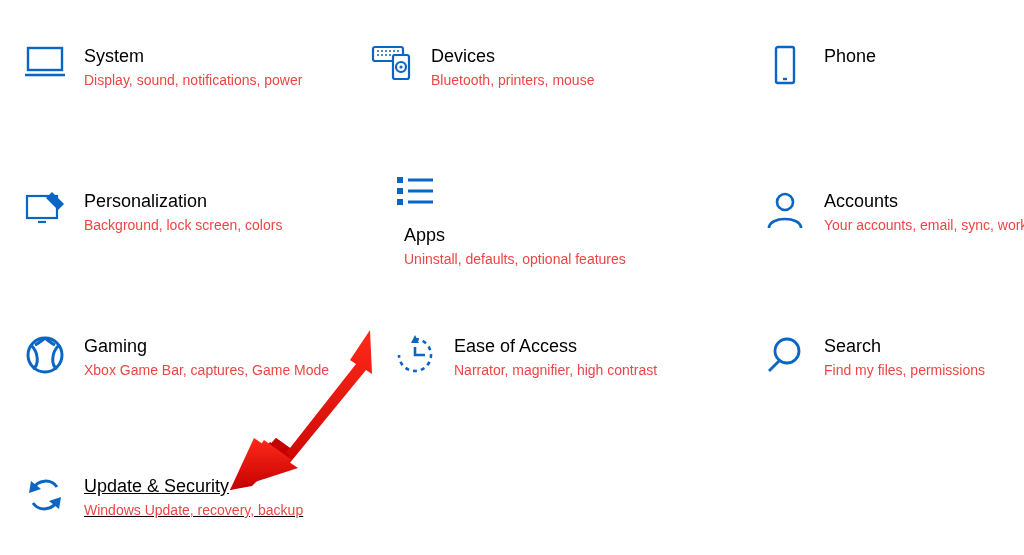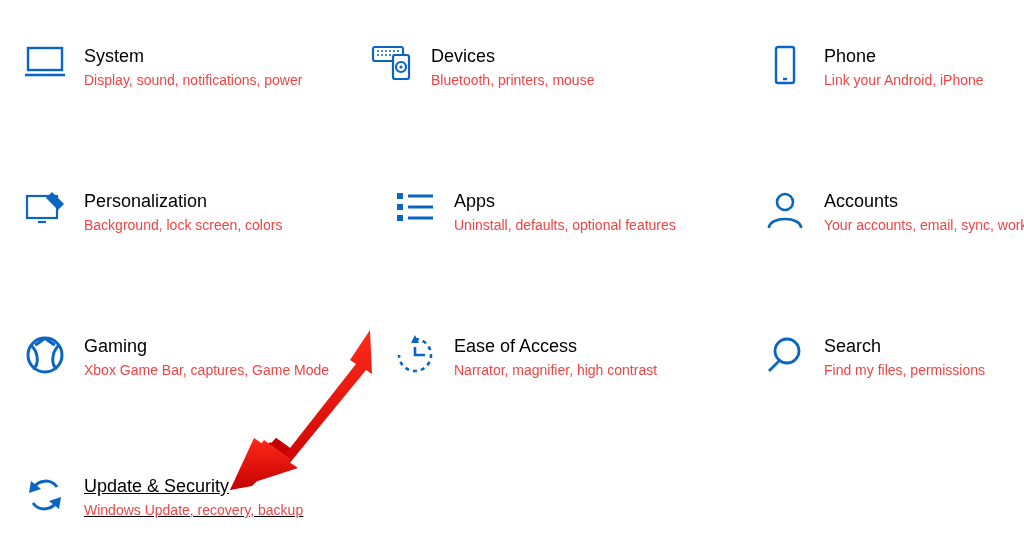--- a/index.html
+++ b/index.html
@@ -101,39 +101,38 @@
 
   <div class="tile" style="left:760px; top:45px;">
     <div class="icon">
       <svg width="30" height="40" viewBox="0 0 30 40">
         <rect x="6" y="2" width="18" height="36" rx="2" fill="none" stroke="#0a66c2" stroke-width="2.4"></rect>
         <line x1="13" y1="34" x2="17" y2="34" stroke="#0a66c2" stroke-width="2.4"></line>
       </svg>
     </div>
     <div class="text">
       <div class="title">Phone</div>
-      <div class="desc">Link your Android, iPhone</div>
     </div>
   </div>
 
   <div class="tile" style="left:20px; top:190px;">
     <div class="icon">
       <svg width="42" height="36" viewBox="0 0 42 36">
         <rect x="3" y="6" width="30" height="22" fill="none" stroke="#0a66c2" stroke-width="2.2"></rect>
         <line x1="14" y1="32" x2="22" y2="32" stroke="#0a66c2" stroke-width="2.2"></line>
         <polygon points="28,2 40,14 34,20 22,8" fill="#0a66c2"></polygon>
       </svg>
     </div>
     <div class="text">
       <div class="title">Personalization</div>
       <div class="desc">Background, lock screen, colors</div>
     </div>
   </div>
 
-  <div class="tile" style="left:390px; top:190px;">
+  <div class="tile" style="left:390px; top:174px;flex-direction:column;">
     <div class="icon">
       <svg width="40" height="34" viewBox="0 0 40 34">
         <rect x="2" y="3" width="6" height="6" fill="#0a66c2"></rect>
         <rect x="2" y="14" width="6" height="6" fill="#0a66c2"></rect>
         <rect x="2" y="25" width="6" height="6" fill="#0a66c2"></rect>
         <line x1="13" y1="6" x2="38" y2="6" stroke="#0a66c2" stroke-width="3"></line>
         <line x1="13" y1="17" x2="38" y2="17" stroke="#0a66c2" stroke-width="3"></line>
         <line x1="13" y1="28" x2="38" y2="28" stroke="#0a66c2" stroke-width="3"></line>
       </svg>
     </div>

